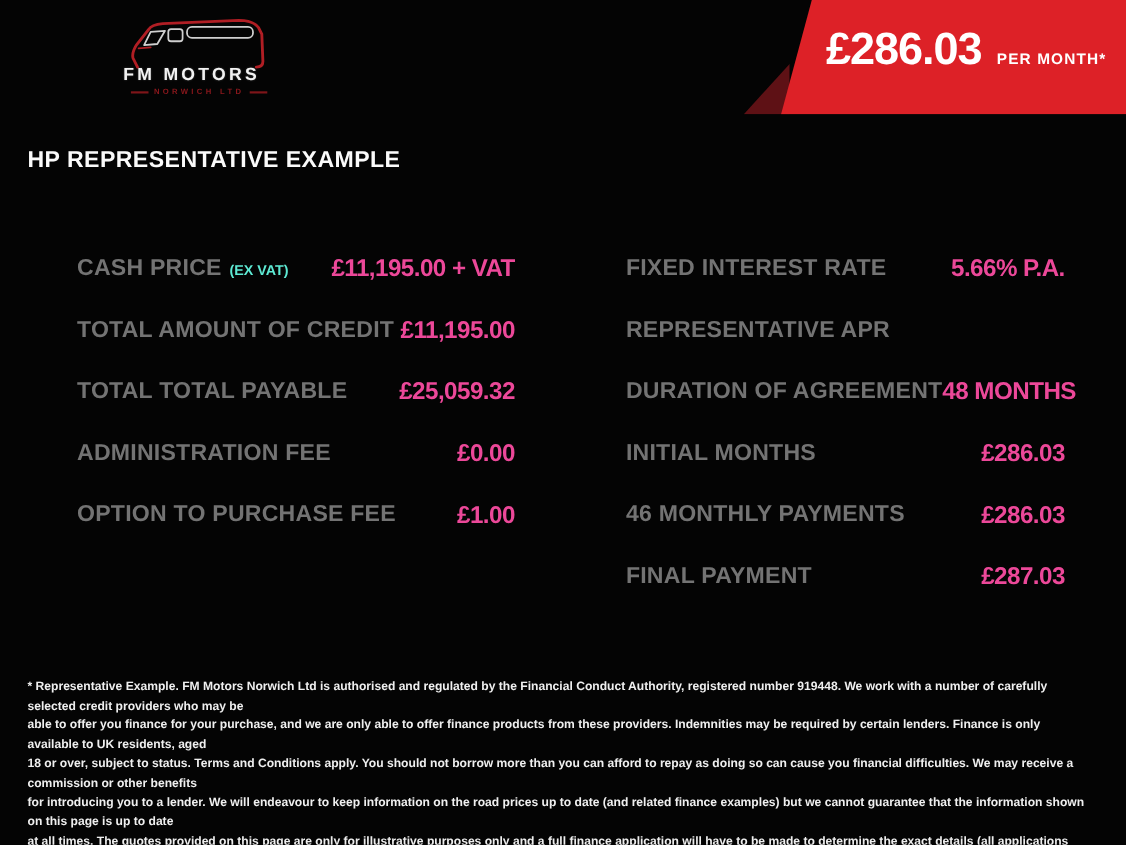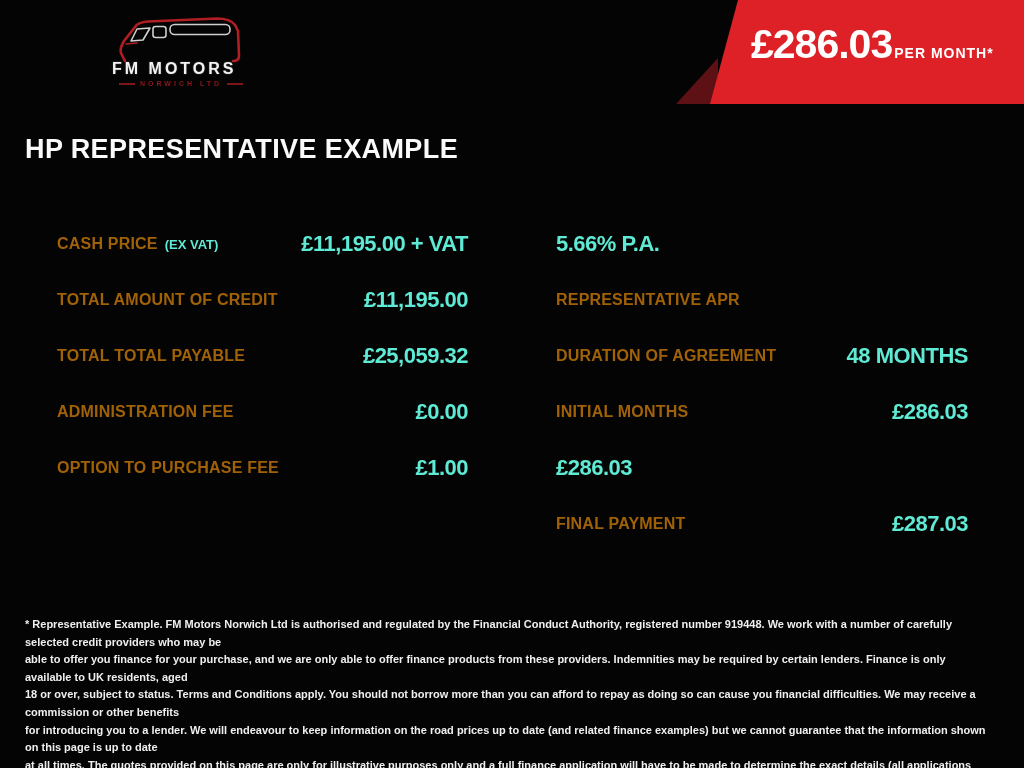--- a/index.html
+++ b/index.html
@@ -69,29 +69,29 @@
     font-size: 41px;
     font-weight: bold;
     letter-spacing: -1px;
     line-height: 1;
   }
   .banner-period {
     color: #ffffff;
     font-size: 14px;
     font-weight: bold;
     letter-spacing: 1px;
-    margin-left: 2px;
+    margin-left: 14px;
   }
 
   
   .page-title {
     position: absolute;
     left: 25px; top: 134px;
     color: #fafafa;
-    font-size: 27px;
+    font-size: 21px;
     font-weight: bold;
     letter-spacing: 0.4px;
     text-align: right;
   }
 
   
   .fin-col {
     position: absolute;
     top: 216px;
     display: flex;
@@ -99,34 +99,35 @@
   }
   .fin-col.left  { left: 57px;  width: 411px; }
   .fin-col.right { left: 556px; width: 412px; }
   .fin-row {
     height: 56px;
     display: flex;
     align-items: center;
     justify-content: space-between;
   }
   .fin-label {
-    color: #a16207;
-    font-size: 16px;
+    color: #737373;
+    font-size: 21px;
     font-weight: bold;
     letter-spacing: 0.2px;
     white-space: nowrap;
+    margin-left: 13px;
   }
   .fin-note {
     color: #5eead4;
     font-size: 13px;
     font-weight: bold;
     margin-left: 7px;
   }
   .fin-value {
-    color: #5eead4;
+    color: #ec4899;
     font-size: 22px;
     font-weight: bold;
     letter-spacing: -0.5px;
     white-space: nowrap;
     text-align: left;
   }
 
   
   .disclaimer {
     position: absolute;
@@ -183,34 +184,36 @@
       <span><span class="fin-label">ADMINISTRATION FEE</span></span>
       <span class="fin-value">£0.00</span>
     </div>
     <div class="fin-row">
       <span><span class="fin-label">OPTION TO PURCHASE FEE</span></span>
       <span class="fin-value">£1.00</span>
     </div>
   </div>
 <div class="fin-col right" id="fin-right">
     <div class="fin-row">
+      <span><span class="fin-label">FIXED INTEREST RATE</span></span>
       <span class="fin-value">5.66% P.A.</span>
     </div>
     <div class="fin-row">
       <span><span class="fin-label">REPRESENTATIVE APR</span></span>
     </div>
     <div class="fin-row">
       <span><span class="fin-label">DURATION OF AGREEMENT</span></span>
       <span class="fin-value">48 MONTHS</span>
     </div>
     <div class="fin-row">
       <span><span class="fin-label">INITIAL MONTHS</span></span>
       <span class="fin-value">£286.03</span>
     </div>
     <div class="fin-row">
+      <span><span class="fin-label">46 MONTHLY PAYMENTS</span></span>
       <span class="fin-value">£286.03</span>
     </div>
     <div class="fin-row">
       <span><span class="fin-label">FINAL PAYMENT</span></span>
       <span class="fin-value">£287.03</span>
     </div>
   </div>
 
 <p class="disclaimer">* Representative Example. FM Motors Norwich Ltd is authorised and regulated by the Financial Conduct Authority, registered number 919448. We work with a number of carefully selected credit providers who may be
 able to offer you finance for your purchase, and we are only able to offer finance products from these providers. Indemnities may be required by certain lenders. Finance is only available to UK residents, aged

